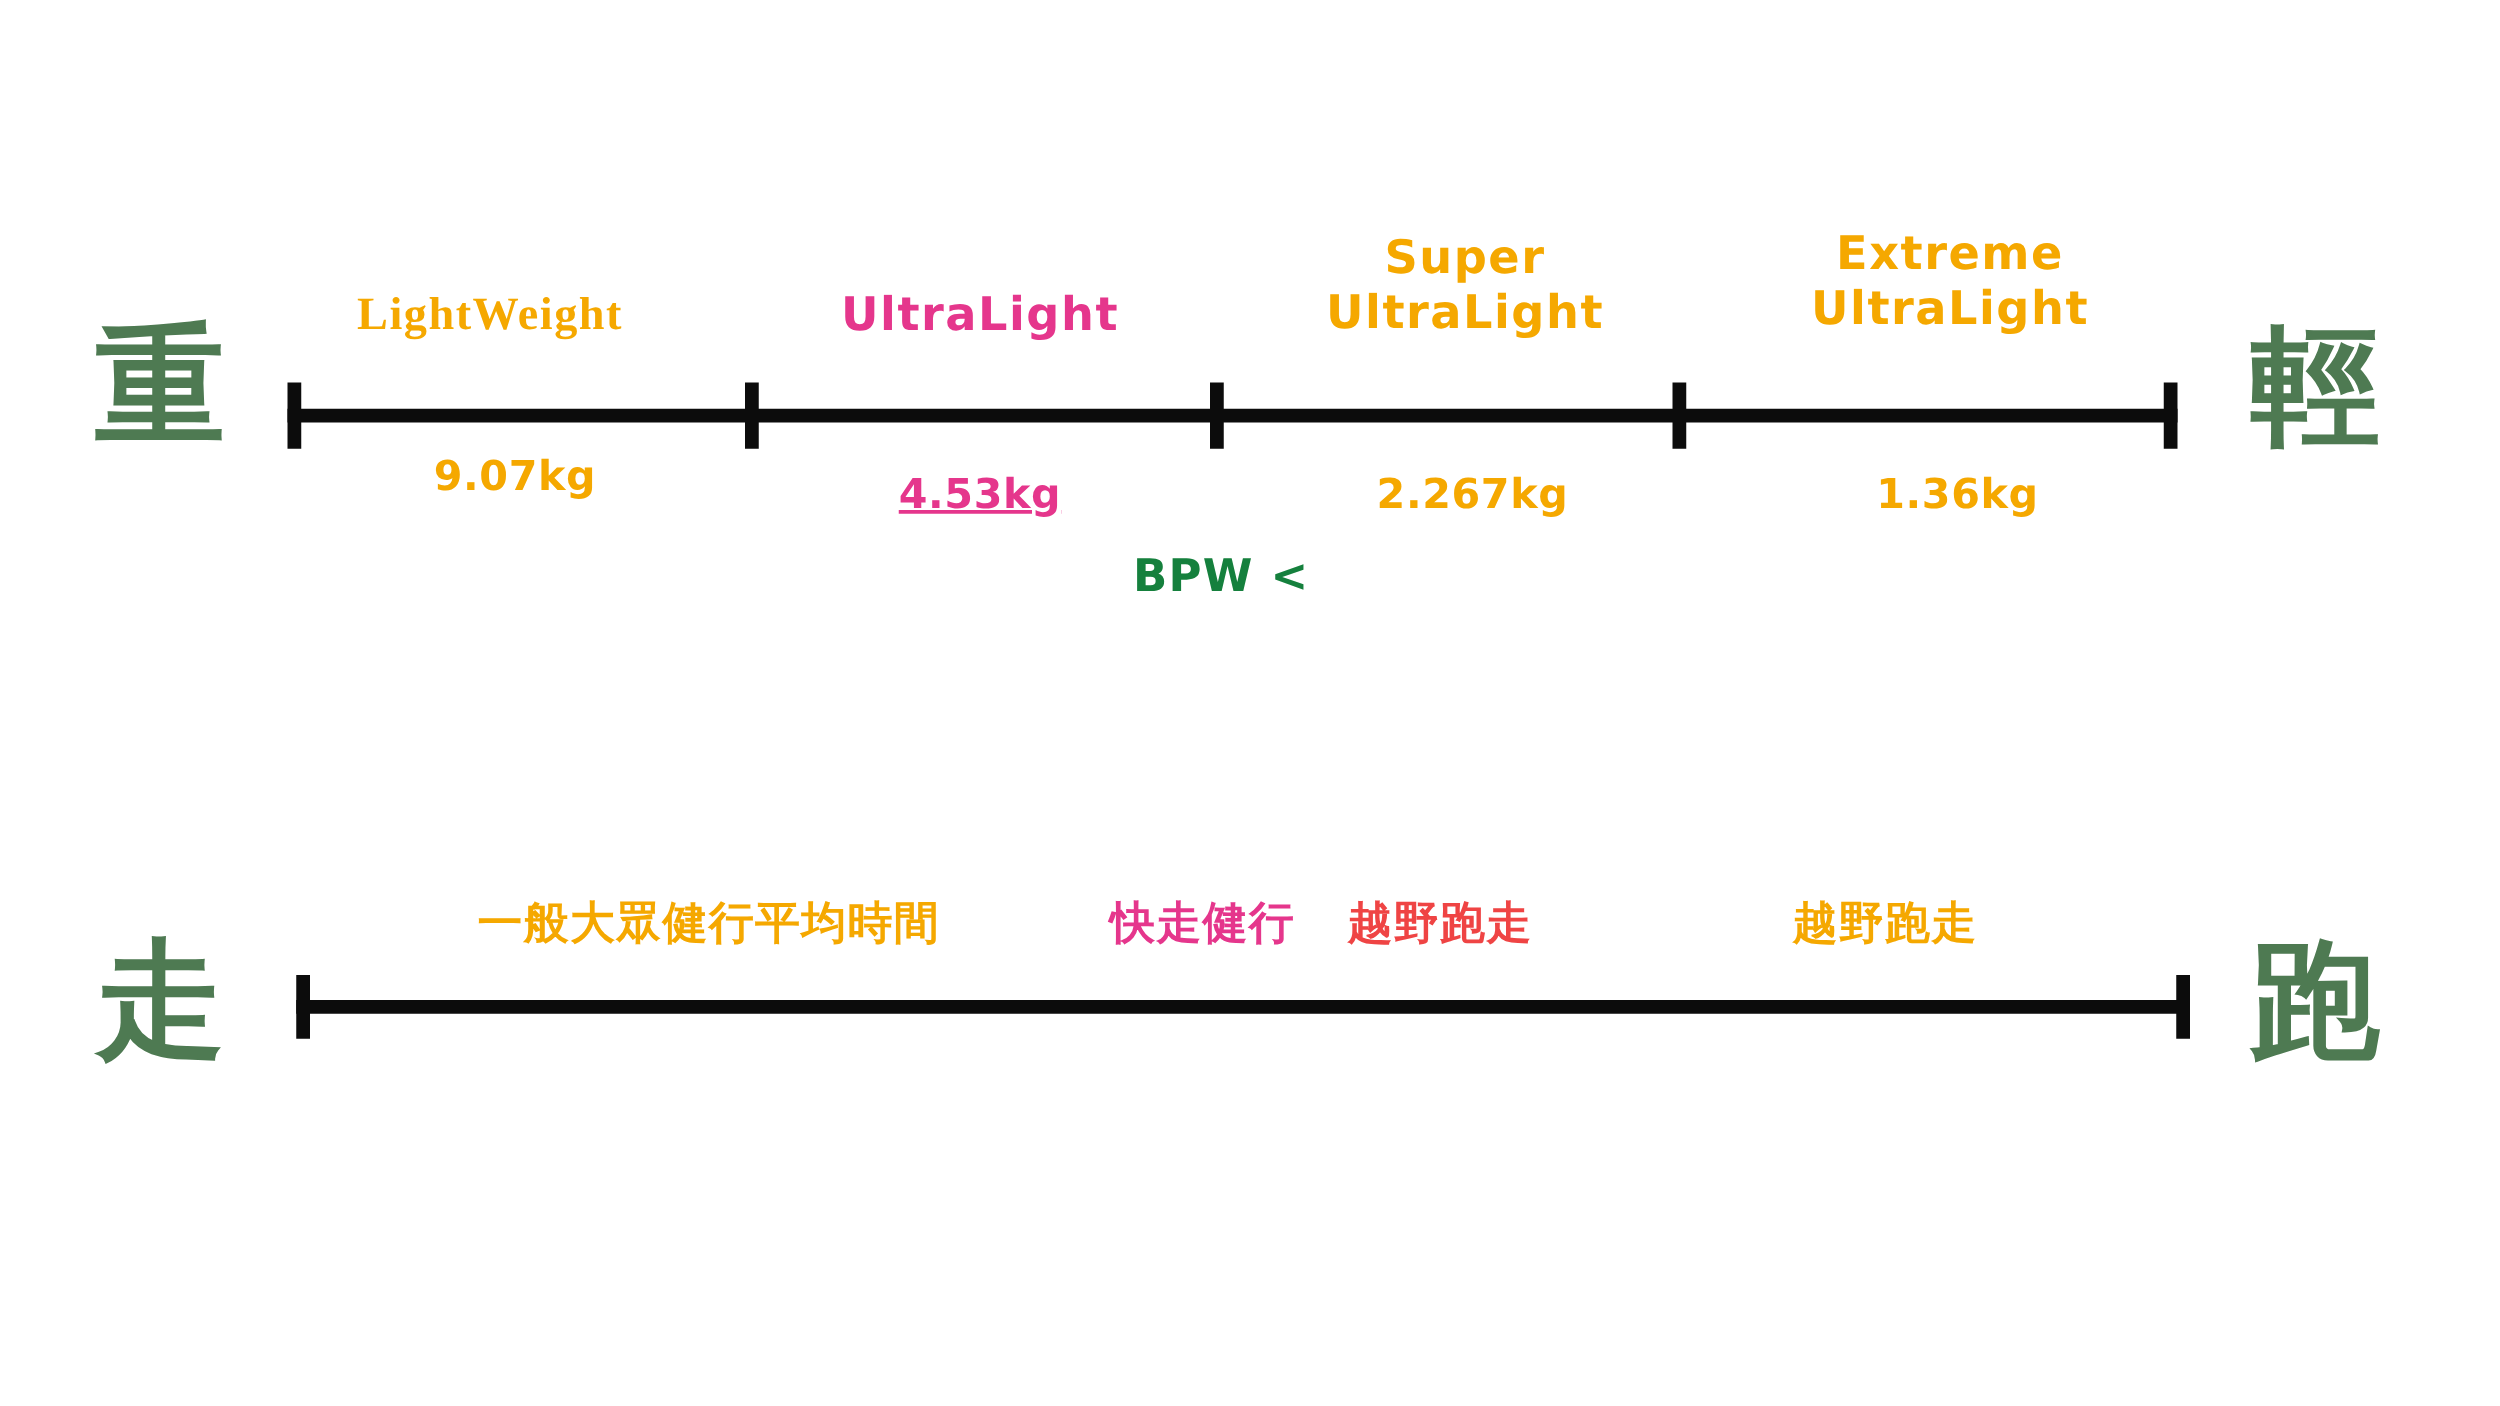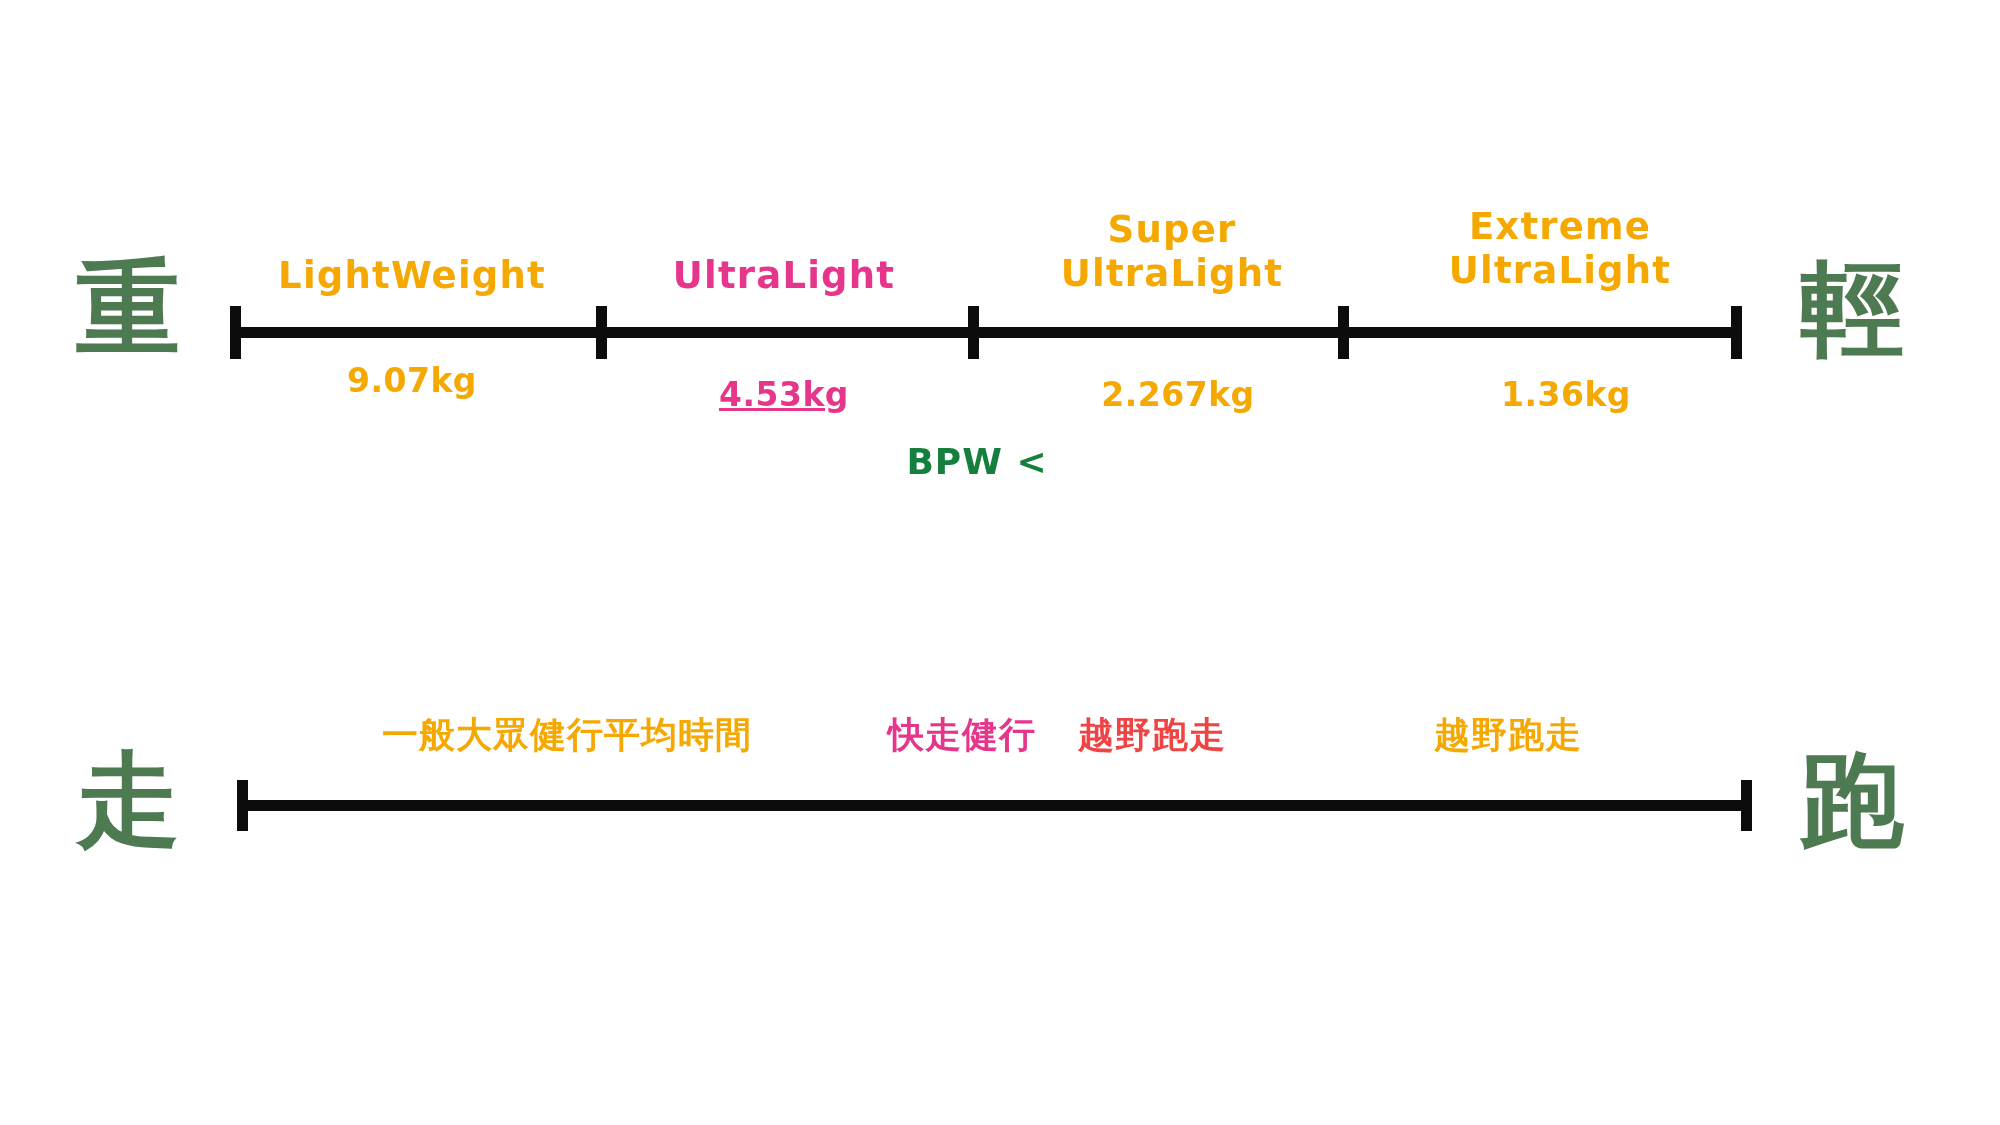--- a/index.html
+++ b/index.html
@@ -51,21 +51,20 @@
     border-radius: 0;
   }
 
   
   .cat-label {
     font-family: "DejaVu Sans", "Liberation Sans", sans-serif;
     font-weight: 700;
     font-size: 37px;
     line-height: 1.18;
     letter-spacing: 1.2px;
-    margin-top: 24px;
   }
   .cat-label .l2 { display: block; }
 
   
   .weight-label {
     font-family: "DejaVu Sans", "Liberation Sans", sans-serif;
     font-weight: 700;
     font-size: 33px;
     letter-spacing: 0.5px;
     line-height: 1;
@@ -84,21 +83,21 @@
     font-family: "DejaVu Sans", "Liberation Sans", sans-serif;
     font-weight: 700;
     font-size: 28px;
     color: #4e7a52;
     letter-spacing: 0.5px;
     line-height: 1.3;
   }
 
   
   .pace-label {
-    font-family: Liberation Mono, monospace;
+    font-family: Liberation Sans, sans-serif;
     font-weight: 700;
     font-size: 36px;
     line-height: 1;
     letter-spacing: 1px;
     white-space: nowrap;
   }
 </style>
 </head>
 <body>
 
@@ -109,21 +108,21 @@
   <div class="abs side-char" style="left:1800px; top:256px;">輕</div>
 
   <div class="axis-line" style="left:230px; top:327px; width:1512px;"></div>
 
   <div class="axis-tick" style="left:230px; top:306px; height:53px;"></div>
   <div class="axis-tick" style="left:596px; top:306px; height:53px;"></div>
   <div class="axis-tick" style="left:968px; top:306px; height:53px;"></div>
   <div class="axis-tick" style="left:1338px; top:306px; height:53px;"></div>
   <div class="axis-tick" style="left:1731px; top:306px; height:53px;"></div>
 
-  <div class="abs cat-label ctr" style="left:412px; top:230px; color:#f5a800;">
+  <div class="abs cat-label ctr" style="left:392px; top:230px; color:#f5a800;font-family:Liberation Serif, serif;">
     <span class="l1">LightWeight</span>
   </div>
 
   <div class="abs cat-label ctr" style="left:784px; top:230px; color:#e5368c;">
     <span class="l1">UltraLight</span>
   </div>
 
   <div class="abs cat-label ctr" style="left:1172px; top:184px; color:#f5a800;">
     <span class="l1">Super</span>
     <span class="l2">UltraLight</span>

